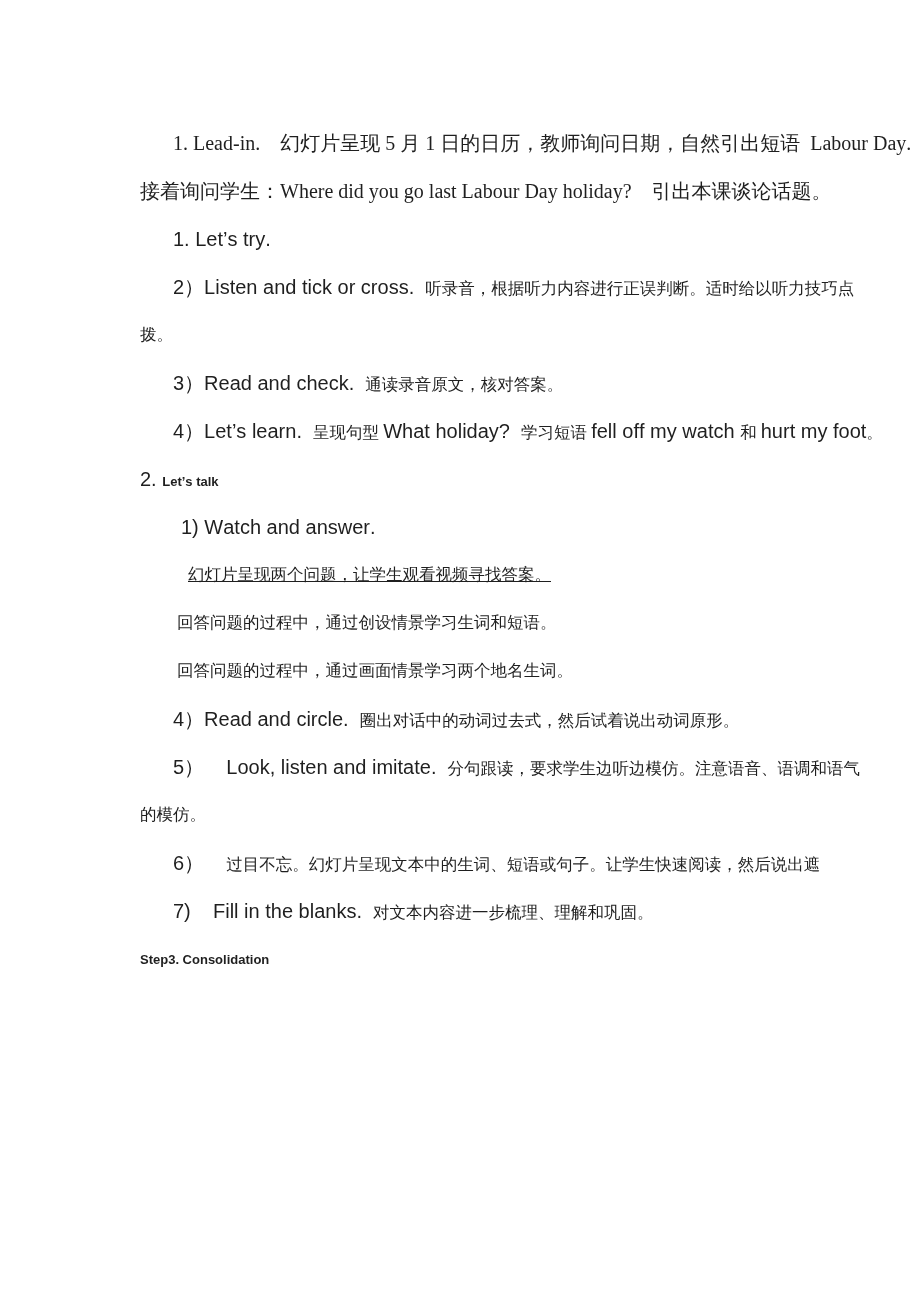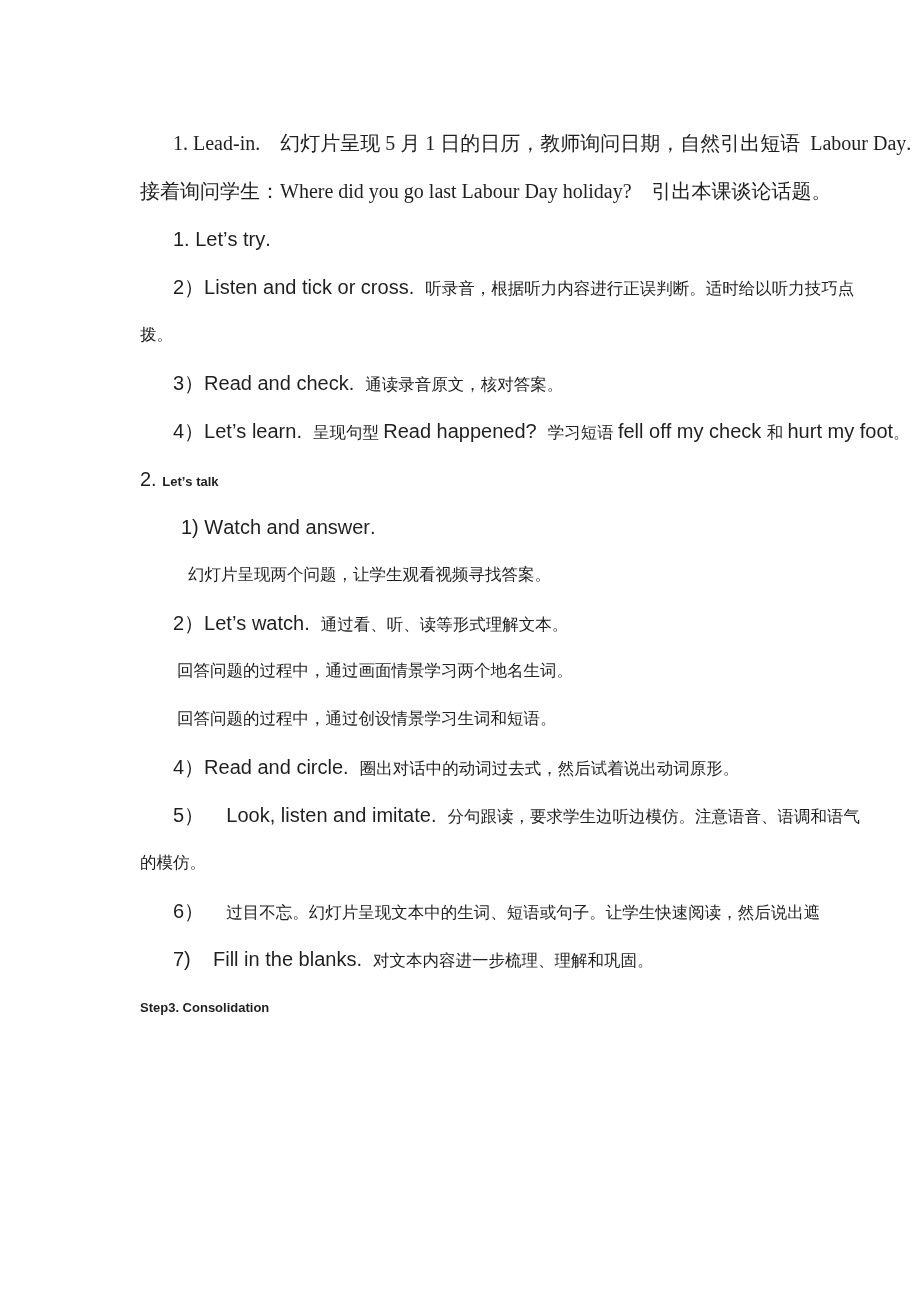--- a/index.html
+++ b/index.html
@@ -22,45 +22,44 @@
     height: 48px;
     line-height: 48px;
     white-space: pre;
     color: #1f1f1f;
   }
   
   .i0 { padding-left: 140px; }
   .i1 { padding-left: 173px; }
   .i2 { padding-left: 177px; }
   .i3 { padding-left: 181px; }
-  .i4 { padding-left: 188px; }
+  .i4 { padding-left: 188px; text-decoration: underline; }
   
   .serif-lg  { font-family: "Liberation Serif", serif; font-size: 20px; }
   .serif     { font-family: "Liberation Serif", serif; font-size: 16.5px; }
   .sans      { font-family: "Liberation Sans", sans-serif; font-size: 20px; }
   .sans-bold { font-family: "Liberation Sans", sans-serif; font-size: 13px; font-weight: 700; }
 </style>
 </head>
 <body>
 
 <div class="page">
   <div class="doc" style="color: rgb(31, 31, 31);">
       <div class="line i1"><span class="serif-lg">1. Lead-in.    幻灯片呈现 5 月 1 日的日历，教师询问日期，自然引出短语  Labour Day.</span></div>
       <div class="line i0"><span class="serif-lg">接着询问学生：Where did you go last Labour Day holiday?    引出本课谈论话题。</span></div>
       <div class="line i1"><span class="sans">1. Let’s try.</span></div>
       <div class="line i1"><span class="sans">2）Listen and tick or cross.  </span><span class="serif">听录音，根据听力内容进行正误判断。适时给以听力技巧点</span></div>
       <div class="line i0"><span class="serif">拨。</span></div>
       <div class="line i1"><span class="sans">3）Read and check.  </span><span class="serif">通读录音原文，核对答案。</span></div>
-      <div class="line i1"><span class="sans">4）Let’s learn.  </span><span class="serif">呈现句型 </span><span class="sans">Read happened?  </span><span class="serif">学习短语 </span><span class="sans">fell off my check </span><span class="serif">和 </span><span class="sans">hurt my foot</span><span class="serif">。</span></div>
+      <div class="line i1"><span class="sans">4）Let’s learn.  </span><span class="serif">呈现句型 </span><span class="sans">What holiday?  </span><span class="serif">学习短语 </span><span class="sans">fell off my watch </span><span class="serif">和 </span><span class="sans">hurt my foot</span><span class="serif">。</span></div>
       <div class="line i0"><span class="sans">2. </span><span class="sans-bold">Let’s talk</span></div>
       <div class="line i3"><span class="sans">1) Watch and answer.</span></div>
       <div class="line i4"><span class="serif">幻灯片呈现两个问题，让学生观看视频寻找答案。</span></div>
-      <div class="line i1"><span class="sans">2）Let’s watch.  </span><span class="serif">通过看、听、读等形式理解文本。</span></div>
+      <div class="line i2"><span class="serif">回答问题的过程中，通过创设情景学习生词和短语。</span></div>
       <div class="line i2"><span class="serif">回答问题的过程中，通过画面情景学习两个地名生词。</span></div>
-      <div class="line i2"><span class="serif">回答问题的过程中，通过创设情景学习生词和短语。</span></div>
       <div class="line i1"><span class="sans">4）Read and circle.  </span><span class="serif">圈出对话中的动词过去式，然后试着说出动词原形。</span></div>
       <div class="line i1"><span class="sans">5）    Look, listen and imitate.  </span><span class="serif">分句跟读，要求学生边听边模仿。注意语音、语调和语气</span></div>
       <div class="line i0"><span class="serif">的模仿。</span></div>
       <div class="line i1"><span class="sans">6）    </span><span class="serif">过目不忘。幻灯片呈现文本中的生词、短语或句子。让学生快速阅读，然后说出遮</span></div>
       <div class="line i1"><span class="sans">7)    </span><span class="sans">Fill in the blanks.  </span><span class="serif">对文本内容进一步梳理、理解和巩固。</span></div>
       <div class="line i0"><span class="sans-bold">Step3. Consolidation</span></div>
     </div>
 </div>
 
 </body></html>

